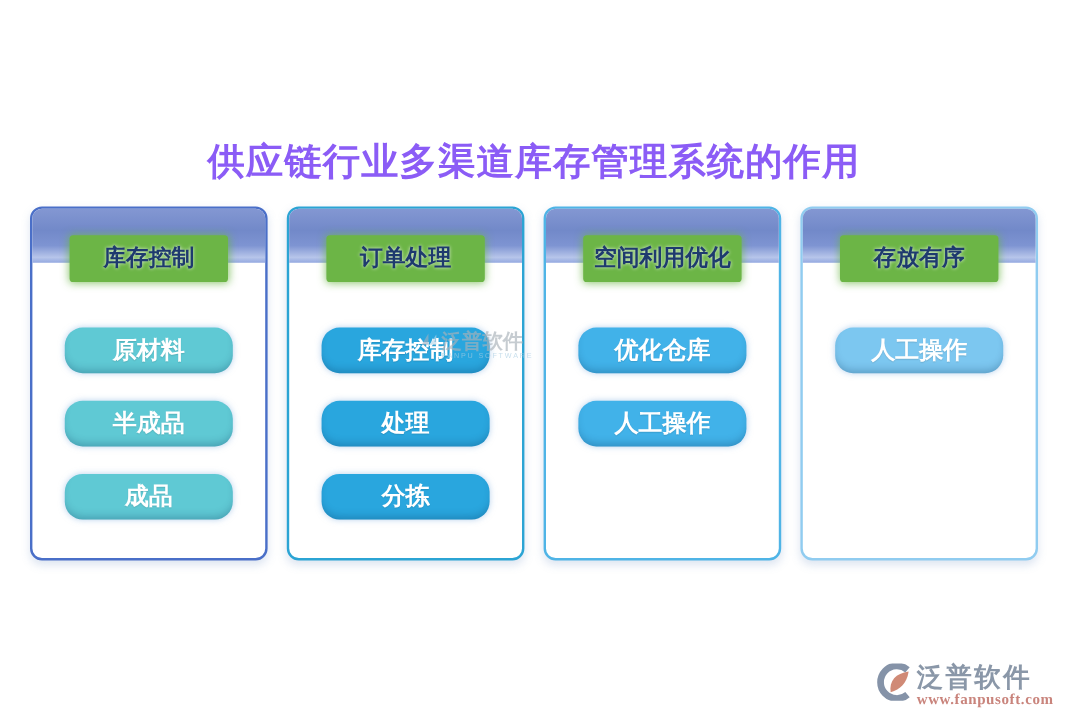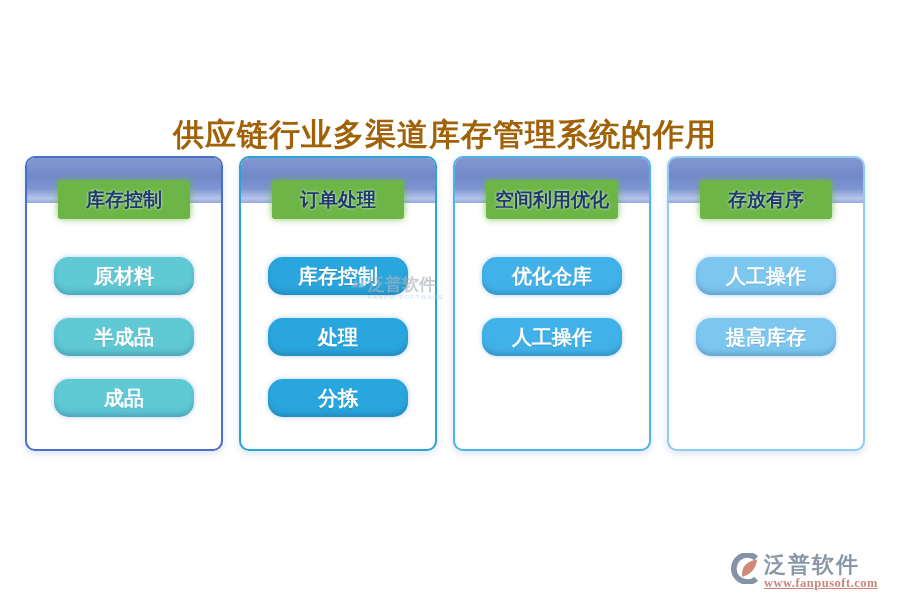--- a/index.html
+++ b/index.html
@@ -5,25 +5,25 @@
   html,body{margin:0;padding:0;}
   body{
     width:900px;height:600px;position:relative;background:#ffffff;
     font-family:"Liberation Sans","DejaVu Sans",sans-serif;
     overflow:hidden;
   }
   .page-title{
     position:absolute;top:114px;left:0;width:890px;
     text-align:center;
     font-family:"Liberation Serif","DejaVu Serif",serif;
-    font-size:31px;font-weight:bold;color:#a16207;
+    font-size:31px;font-weight:bold;color:#8b5cf6;
     letter-spacing:1px;
   }
   .cards{
-    position:absolute;left:25px;top:156px;
+    position:absolute;left:25px;top:172px;
     display:flex;gap:16px;
   }
   .card{
     width:198px;height:295px;box-sizing:border-box;
     border:2px solid var(--border,#4a6fc8);
     border-radius:10px;
     background:#ffffff;
     position:relative;
     box-shadow:0 3px 7px rgba(120,150,200,0.25);
   }
@@ -76,21 +76,20 @@
   }
   .footer-logo .fl-name{
     font-family:"Liberation Serif","DejaVu Serif",serif;
     font-size:22px;font-weight:bold;color:#8a97a8;line-height:24px;
     letter-spacing:2px;
   }
   .footer-logo .fl-url{
     font-family:"Liberation Serif","DejaVu Serif",serif;
     font-size:12.5px;font-weight:bold;color:#c9847c;line-height:13px;
     letter-spacing:0.5px;
-    text-decoration:underline;
   }
 </style>
 </head>
 <body>
 
 <div class="page-title">供应链行业多渠道库存管理系统的作用</div>
 
 <div class="cards">
 
   <div class="card" style="--pill: #5fc9d4; --border: #4a6fc8;">
@@ -120,21 +119,20 @@
       <div class="pill">优化仓库</div>
       <div class="pill">人工操作</div>
     </div>
   </div>
 
   <div class="card" style="--pill: #7cc7f0; --border: #90ccf0;">
     <div class="card-band"></div>
     <div class="card-header">存放有序</div>
     <div class="card-body">
       <div class="pill">人工操作</div>
-      <div class="pill">提高库存</div>
     </div>
   </div>
 
 </div>
 
 <div class="watermark">
   <span>
     <svg width="15" height="15" viewBox="0 0 16 16">
       <path d="M1.5 12 L7.5 2 L7.5 12 Z" fill="#9fb0c0"></path>
       <path d="M8.5 12 L14.5 3 L14.5 12 Z" fill="#b9d6e8"></path>

